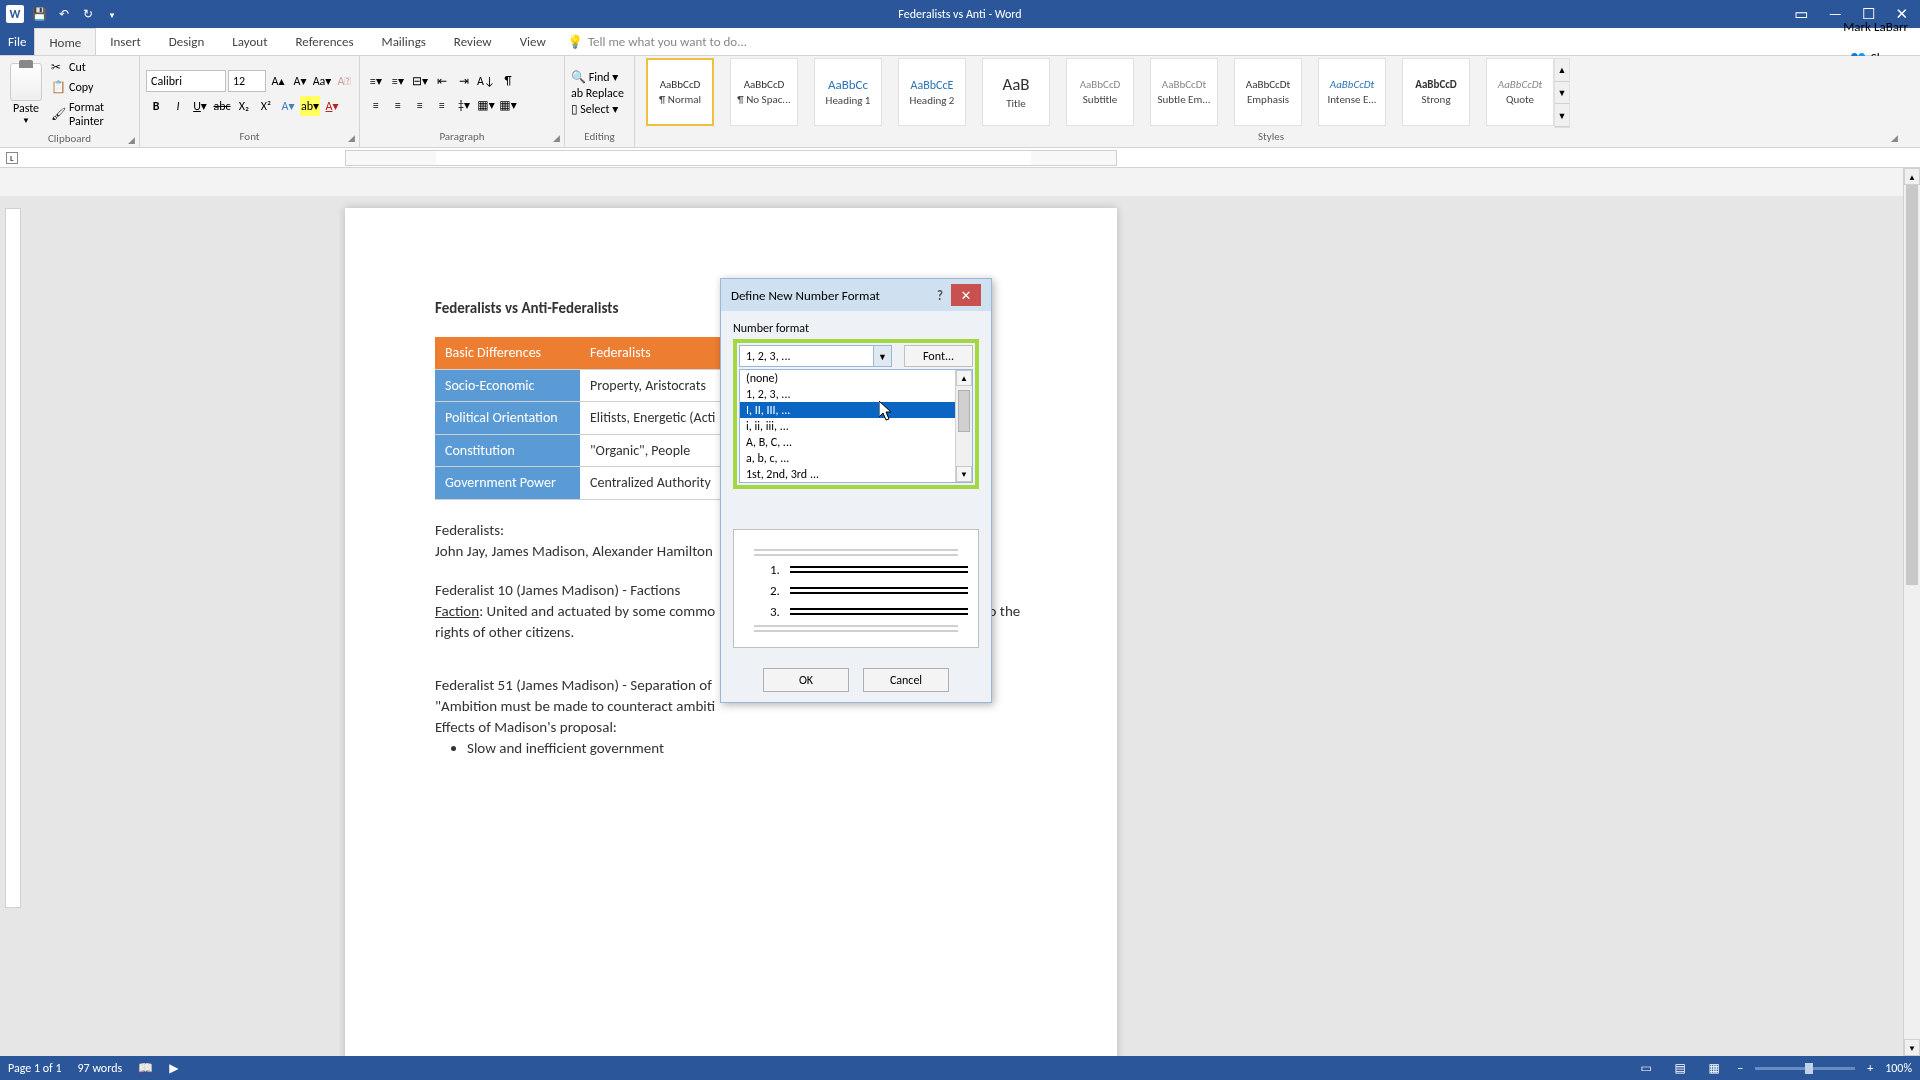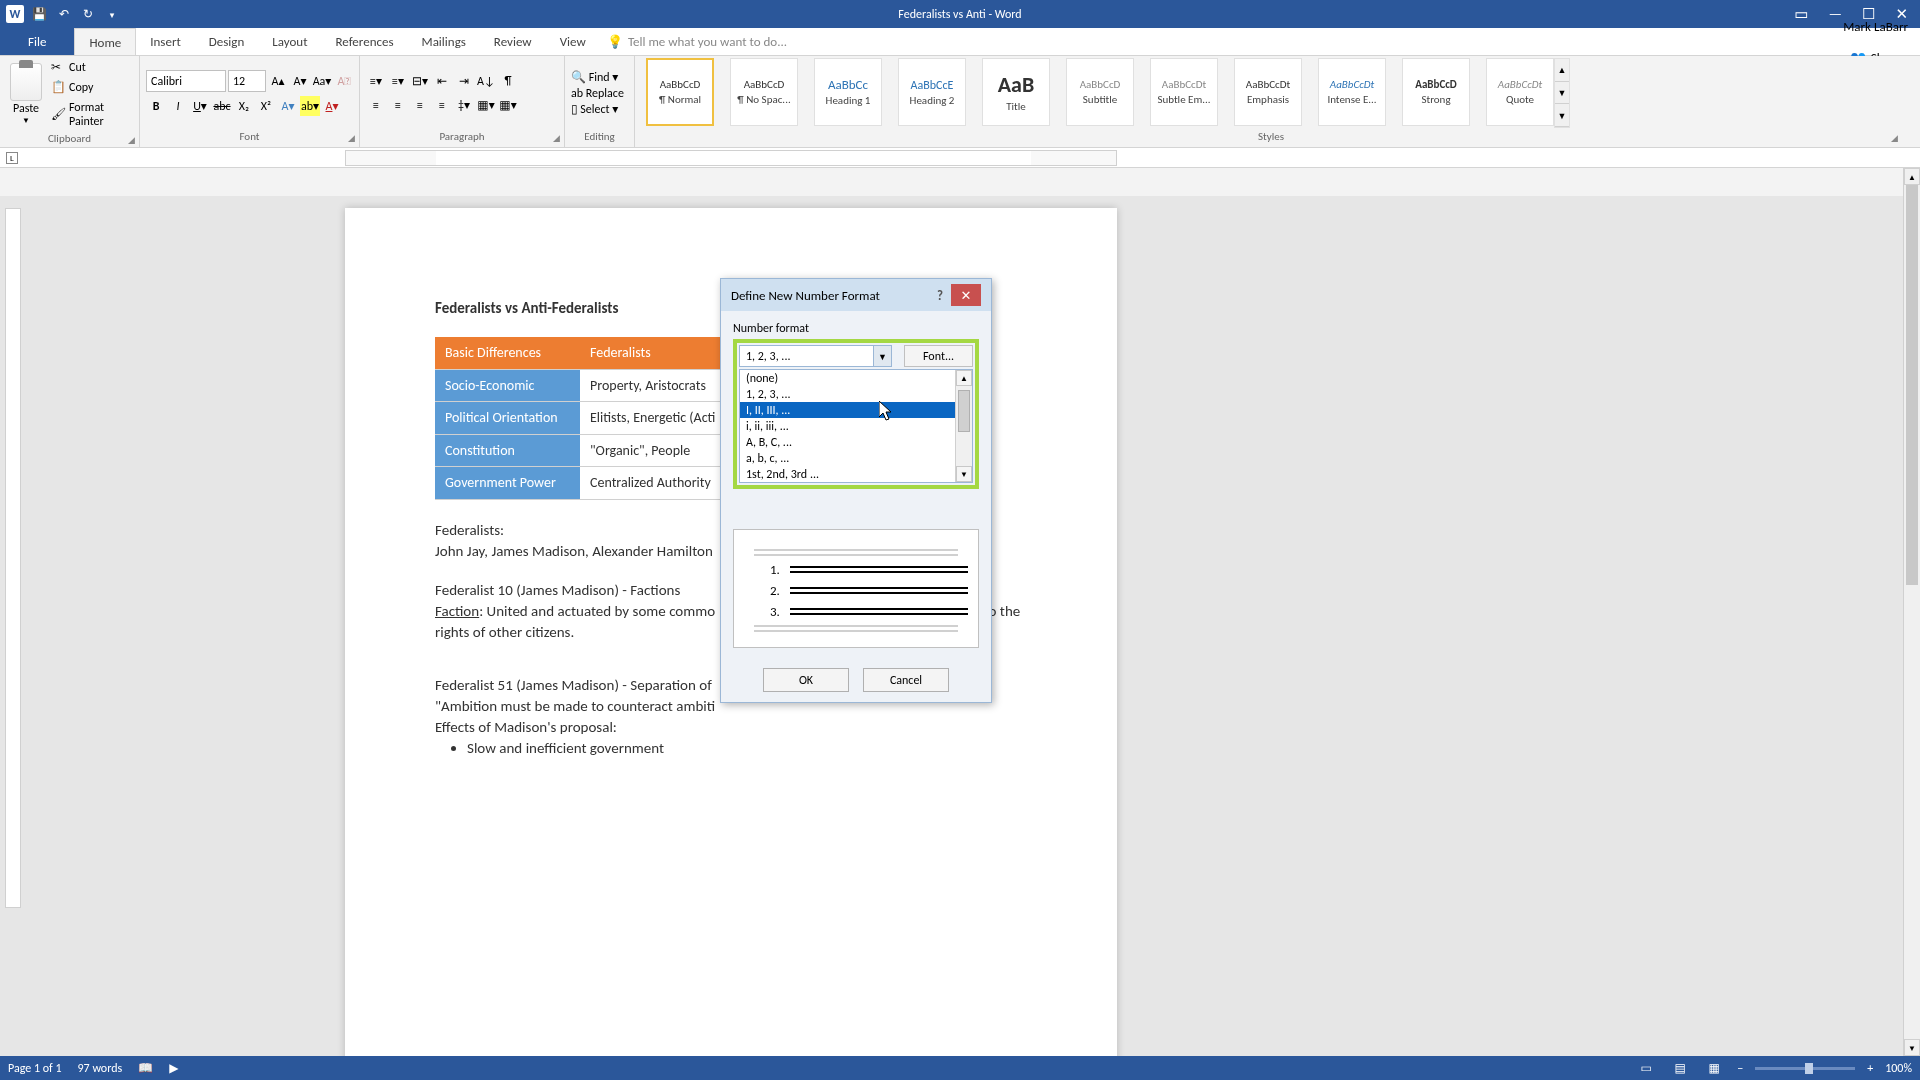--- a/index.html
+++ b/index.html
@@ -8,21 +8,21 @@
     
     .titlebar { background: #2b579a; height: 28px; display: flex; align-items: center; color: white; font-size: 12px; }
     .titlebar-left { display: flex; align-items: center; gap: 8px; padding-left: 6px; }
     .word-icon { width: 18px; height: 18px; background: white; border-radius: 2px; display: flex; align-items: center; justify-content: center; color: #2b579a; font-weight: bold; font-size: 12px; }
     .qat-icon { width: 16px; height: 16px; display: flex; align-items: center; justify-content: center; }
     .titlebar-title { position: absolute; left: 50%; transform: translateX(-50%); font-size: 12px; }
     .titlebar-right { margin-left: auto; display: flex; gap: 20px; padding-right: 12px; font-size: 15px; }
     
     
     .ribbon-tabs { background: white; height: 28px; display: flex; align-items: center; border-bottom: 1px solid #d4d4d4; }
-    .file-tab { background: #2b579a; color: white; padding: 0 28px; height: 100%; display: flex; align-items: center; font-size: 13px; }
+    .file-tab { background: #2b579a; color: white; padding: 0 8px; height: 100%; display: flex; align-items: center; font-size: 13px; }
     .tab { padding: 0 14px; height: 100%; display: flex; align-items: center; font-size: 13px; color: #444; cursor: pointer; }
     .tab.active { border: 1px solid #d4d4d4; border-bottom: none; background: #f3f3f3; }
     .tell-me { color: #888; font-size: 13px; margin-left: 8px; display: flex; align-items: center; gap: 4px; }
     .ribbon-right { margin-left: auto; display: flex; align-items: center; gap: 16px; padding-right: 12px; font-size: 13px; flex-direction: column; }
     .share-btn { display: flex; align-items: center; gap: 4px; }
     
     
     .ribbon { background: #f3f3f3; height: 92px; display: flex; border-bottom: 1px solid #d4d4d4; }
     .ribbon-group { border-right: 1px solid #d4d4d4; padding: 2px 6px; display: flex; flex-direction: column; height: 100%; }
     .ribbon-group-content { flex: 1; display: flex; align-items: center; gap: 3px; }
@@ -47,21 +47,21 @@
     
     .para-group { width: 205px; }
     .editing-group { width: 70px; }
     .editing-col { display: flex; flex-direction: column; gap: 2px; font-size: 12px; }
     .styles-gallery { display: flex; gap: 16px; height: 68px; }
     .style-item { width: 68px; border: 1px solid #e0e0e0; display: flex; flex-direction: column; align-items: center; justify-content: center; background: white; }
     .style-item.selected { border: 2px solid #f0c040; }
     .style-preview { font-size: 11px; color: #333; }
     .style-preview.heading1 { color: #2e74b5; font-size: 13px; }
     .style-preview.heading2 { color: #2e74b5; font-size: 12px; }
-    .style-preview.title { font-size: 22px; font-weight: 700; text-align: center; }
+    .style-preview.title { font-size: 17px; font-weight: 400; text-align: center; }
     .style-preview.subtitle { color: #888; }
     .style-preview.quote { color: #888; font-style: italic; }
     .style-preview.intense { color: #2e74b5; font-style: italic; }
     .style-preview.strong { font-weight: bold; }
     .style-name { font-size: 11px; color: #444; margin-top: 2px; }
     .styles-scroll { width: 16px; display: flex; flex-direction: column; border: 1px solid #e0e0e0; }
     .styles-scroll div { flex: 1; display: flex; align-items: center; justify-content: center; font-size: 9px; background: #f0f0f0; border-bottom: 1px solid #d0d0d0; }
     
     
     .ruler-bar { background: white; height: 20px; border-bottom: 1px solid #d4d4d4; position: relative; }

